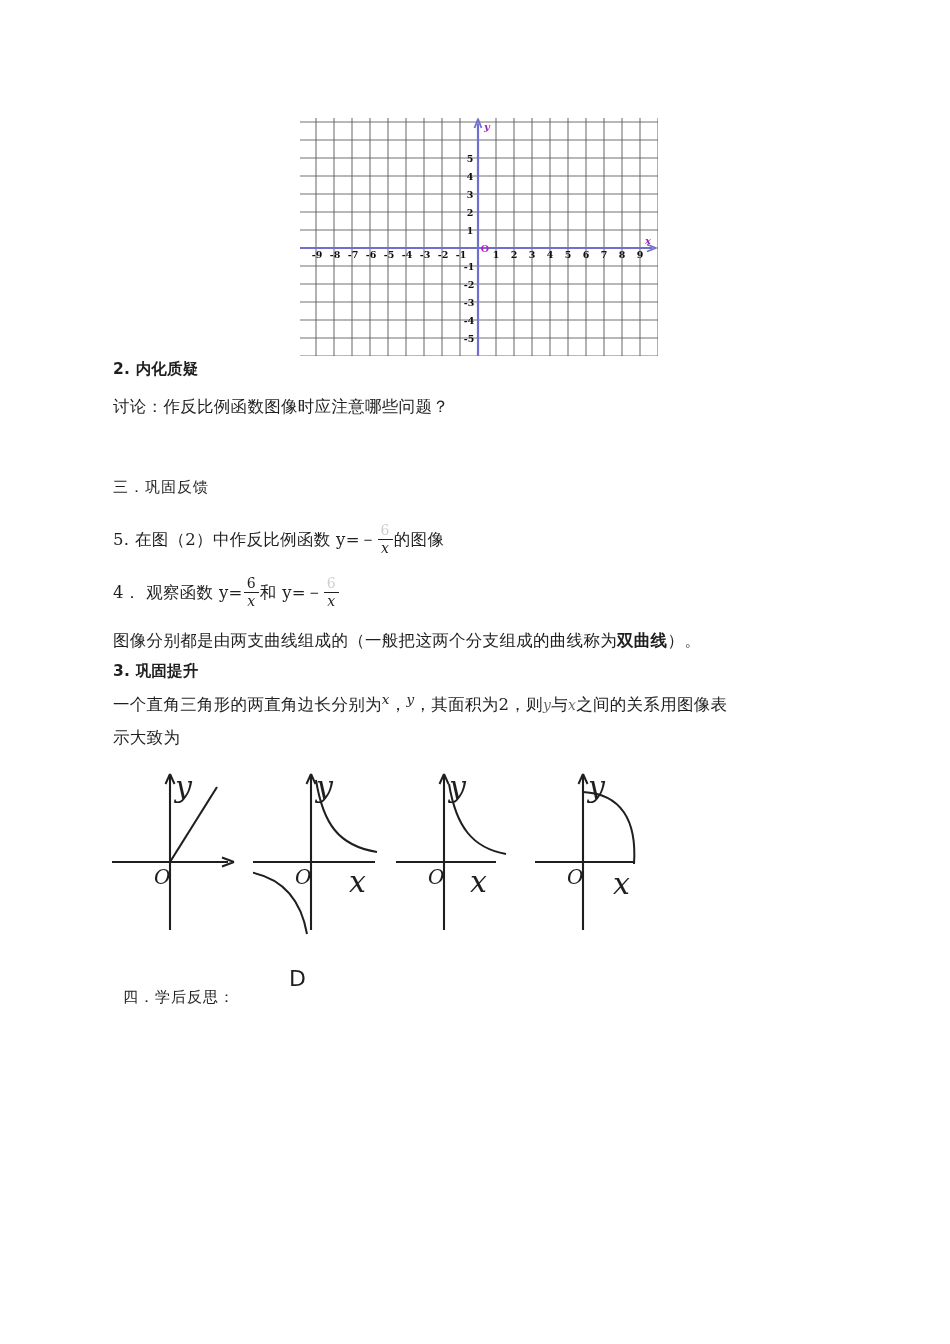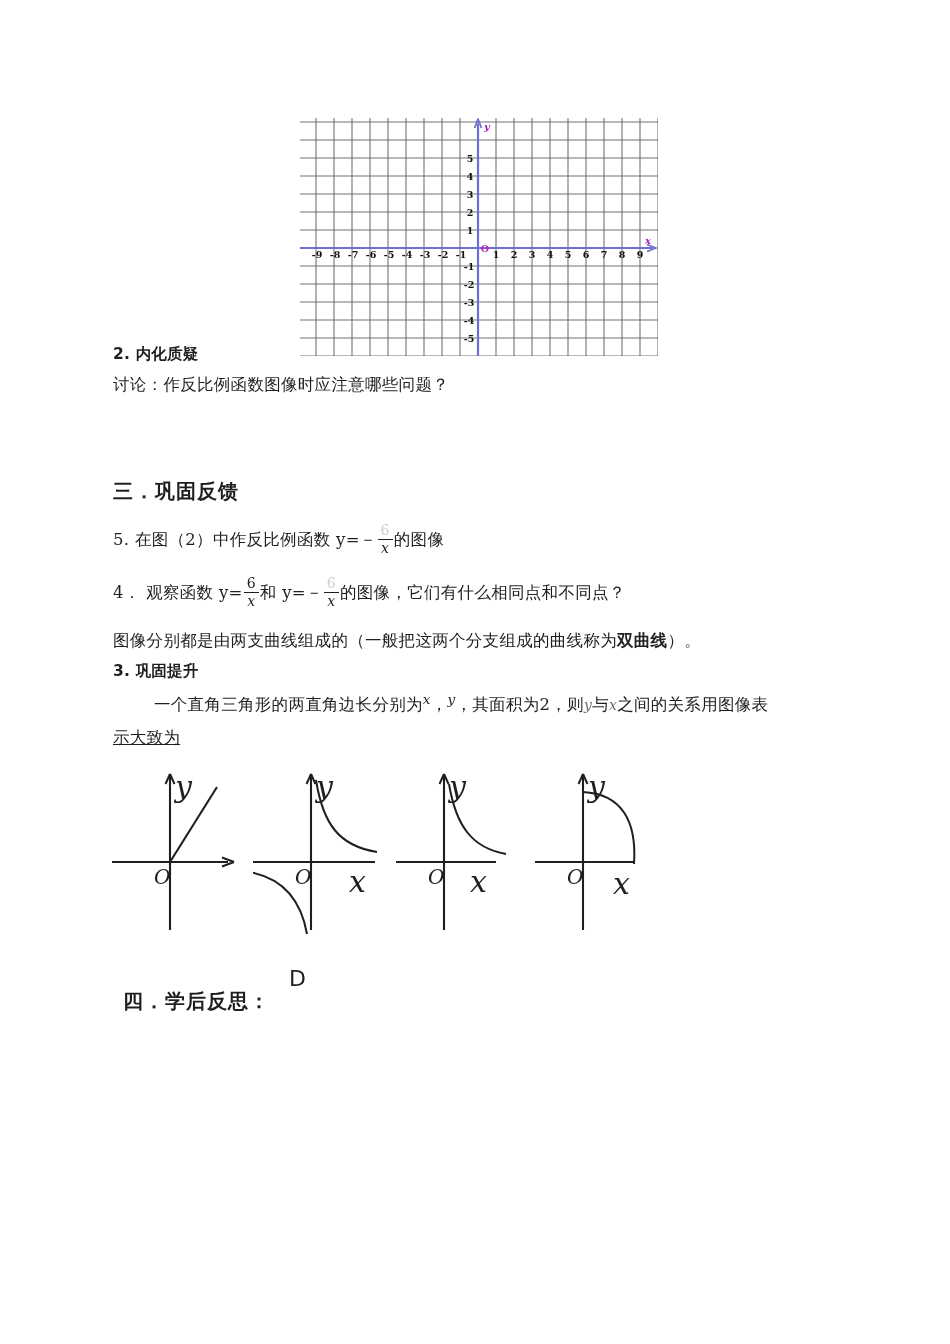--- a/index.html
+++ b/index.html
@@ -47,22 +47,22 @@
     color: #1f1f1f;
   }
   .bold { font-weight: bold; }
 
   .h-sub {
     font-size: 15.5px;
     font-weight: bold;
     letter-spacing: 0.2px;
   }
   .h-major {
-    font-size: 20px;
-    font-weight: bold;
+    font-size: 15px;
+    font-weight: normal;
     letter-spacing: 1px;
   }
   .body-line {
     font-size: 16.5px;
     font-family: "DejaVu Serif", "Liberation Serif", serif;
     letter-spacing: 0.3px;
   }
 
   
   .frac {
@@ -202,45 +202,45 @@
           <text x="169" y="187.5" font-family="DejaVu Serif, Liberation Serif, serif" font-size="9.5" font-weight="bold" fill="#101010" text-anchor="middle">-3</text>
           <text x="169" y="205.5" font-family="DejaVu Serif, Liberation Serif, serif" font-size="9.5" font-weight="bold" fill="#101010" text-anchor="middle">-4</text>
           <text x="169" y="223.5" font-family="DejaVu Serif, Liberation Serif, serif" font-size="9.5" font-weight="bold" fill="#101010" text-anchor="middle">-5</text>
           <text x="185" y="134" font-family="DejaVu Serif, Liberation Serif, serif" font-size="9.5" font-weight="bold" fill="#b81fb8" text-anchor="middle">O</text>
           <text x="348" y="126" font-family="DejaVu Serif, Liberation Serif, serif" font-size="10" font-weight="bold" fill="#a020c0" text-anchor="middle" font-style="italic">x</text>
           <text x="187" y="12" font-family="DejaVu Serif, Liberation Serif, serif" font-size="10" font-weight="bold" fill="#a020c0" text-anchor="middle" font-style="italic">y</text>
         </g>
     </svg>
   </div>
 
-  <div class="txt h-sub" style="left:113px; top:344px;">2. 内化质疑</div>
-
-  <div class="txt body-line" style="left:113px; top:374px;">讨论：作反比例函数图像时应注意哪些问题？</div>
+  <div class="txt h-sub" style="left:113px; top:359px;">2. 内化质疑</div>
+
+  <div class="txt body-line" style="left:113px; top:396px;">讨论：作反比例函数图像时应注意哪些问题？</div>
 
   <div class="txt h-major" style="left:113px; top:478px;">三．巩固反馈</div>
 
   <div class="txt body-line" style="left:113px; top:524px;">
     <span>5. 在图（2）中作反比例函数 y=－</span><span class="frac faint"><span class="num">6</span><span class="bar"></span><span class="den">x</span></span><span>的图像</span>
   </div>
 
   <div class="txt body-line" style="left:113px; top:577px;">
-    <span>4． 观察函数 y=</span><span class="frac"><span class="num">6</span><span class="bar"></span><span class="den">x</span></span><span>和 y=－</span><span class="frac faint"><span class="num">6</span><span class="bar"></span><span class="den">x</span></span><span>的图像，它们有什么相同点和不同点？</span>
+    <span>4． 观察函数 y=</span><span class="frac"><span class="num">6</span><span class="bar"></span><span class="den">x</span></span><span>和 y=－</span><span class="frac faint"><span class="num">6</span><span class="bar"></span><span class="den">x</span></span>
   </div>
 
   <div class="txt body-line" style="left:113px; top:630px;font-family:Liberation Mono, monospace;">
     <span>图像分别都是由两支曲线组成的（一般把这两个分支组成的曲线称为</span><span class="bold">双曲线</span><span>）。</span>
   </div>
 
   <div class="txt h-sub" style="left:113px; top:661px;">3. 巩固提升</div>
 
-  <div class="txt body-line" style="left:113px; top:694px;margin-left:41px;">
+  <div class="txt body-line" style="left:113px; top:694px;">
     <span>一个直角三角形的两直角边长分别为</span><span class="mathvar">x</span><span>，</span><span class="mathvar">y</span><span>，其面积为</span><span>2</span><span>，则</span><span class="mathvar-inline">y</span><span>与</span><span class="mathvar-inline">x</span><span>之间的关系用图像表</span>
   </div>
 
-  <div class="txt body-line" style="left:113px; top:727px;text-decoration:underline;">示大致为</div>
+  <div class="txt body-line" style="left:113px; top:727px;">示大致为</div>
 
   <div class="opt" style="left:112px; top:762px;">
     <svg viewBox="0 0 150 175" width="150" height="175">
 
       <line x1="58" y1="12" x2="58" y2="168" stroke="#1f1f1f" stroke-width="2.1"></line>
       <path d="M58 12 L53.5 22 M58 12 L62.5 22" stroke="#1f1f1f" stroke-width="2" fill="none"></path>
 
       <line x1="0" y1="100" x2="116" y2="100" stroke="#1f1f1f" stroke-width="2.1"></line>
       <path d="M122 100 L110 95.5 M122 100 L110 104.5" stroke="#1f1f1f" stroke-width="2" fill="none"></path>
 

